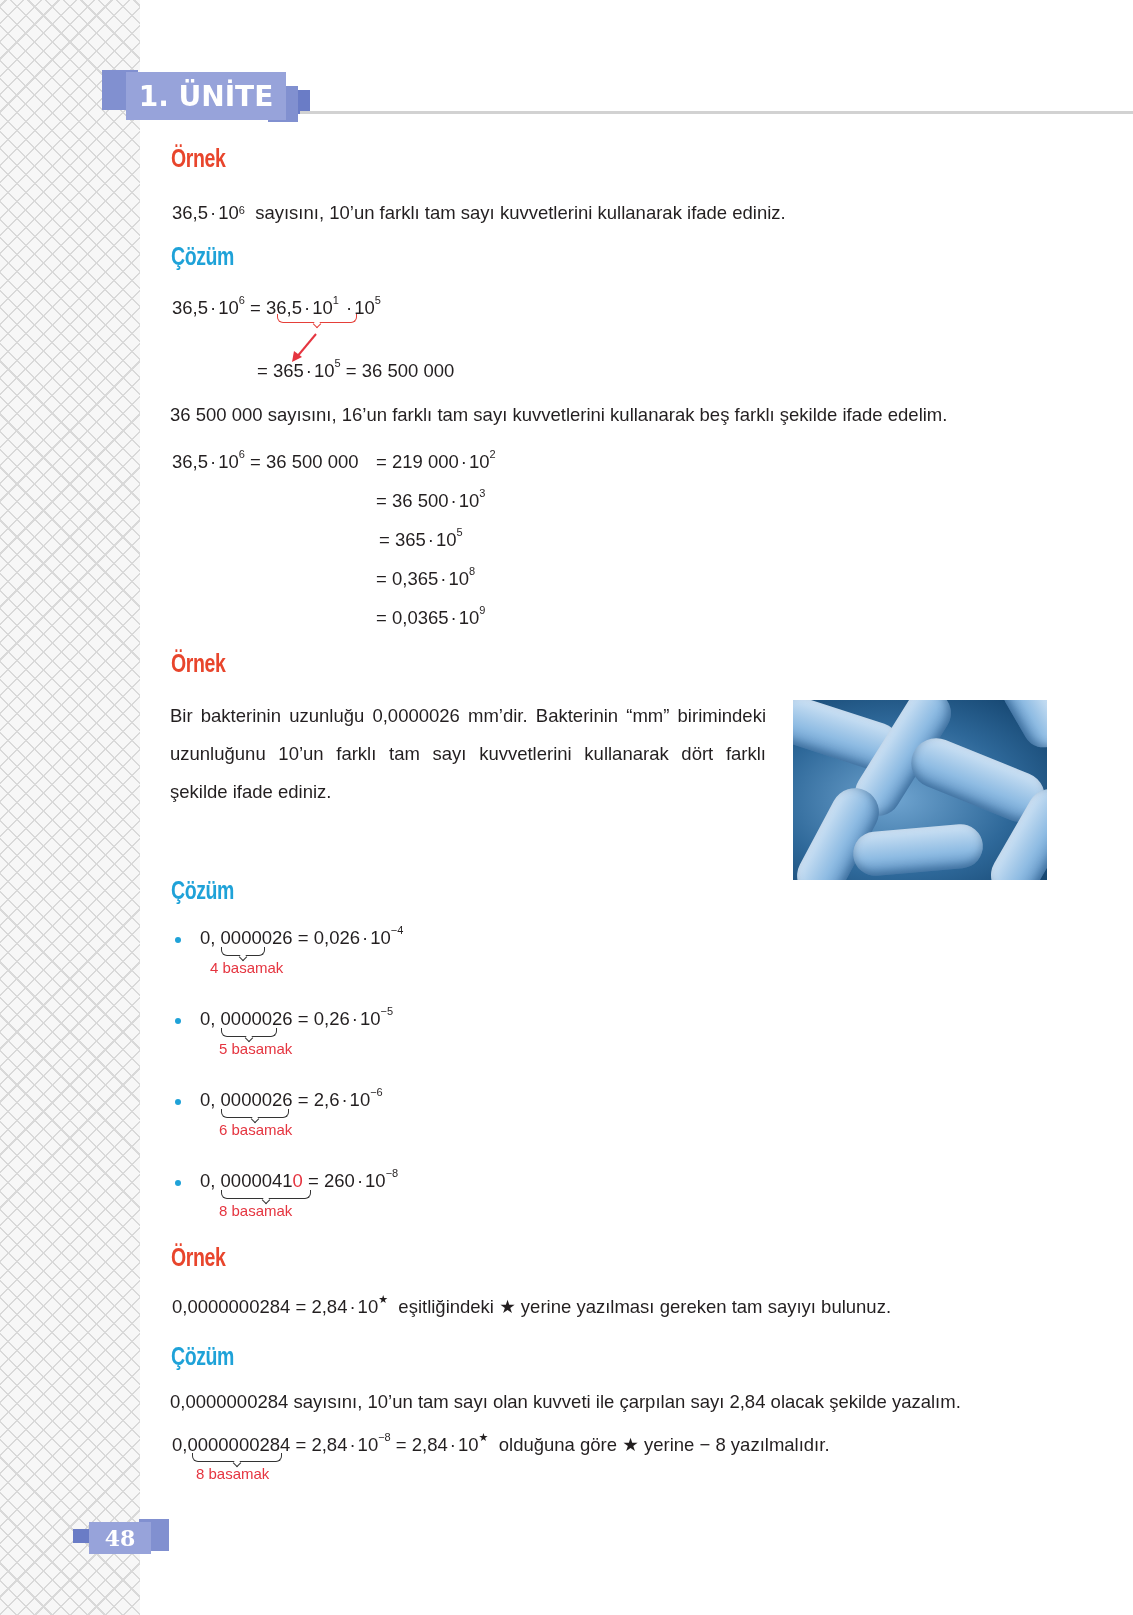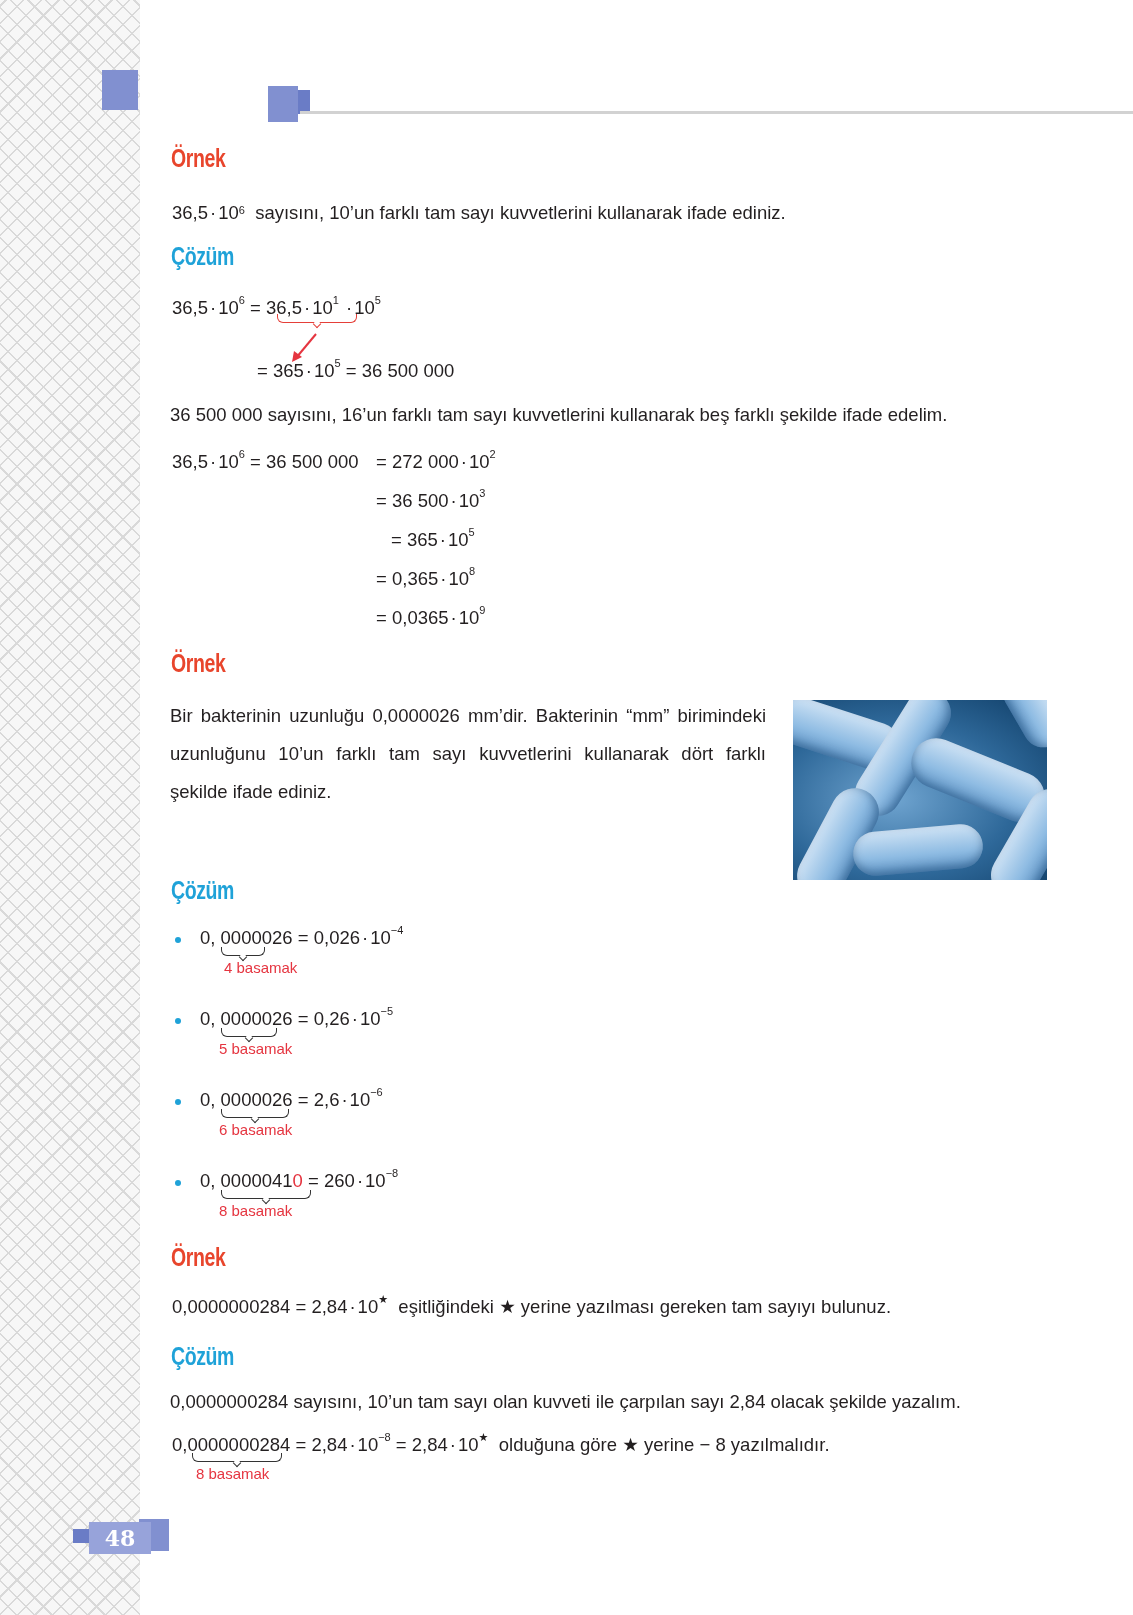--- a/index.html
+++ b/index.html
@@ -51,20 +51,21 @@
 </style>
 </head>
 <body>
 
 <div class="pattern"></div>
 
 <div class="ribbon" style="left:100px;top:68px;width:215px;height:52px;">
   <div class="back" style="left:2px;top:2px;width:36px;height:40px;"></div>
   <div class="tail" style="left:190px;top:22px;width:20px;height:24px;"></div>
   <div class="back" style="left:168px;top:18px;width:30px;height:36px;"></div>
+  <div class="front" style="left:26px;top:4px;width:160px;height:48px;font-size:28px;font-family:'DejaVu Sans',sans-serif;">1. ÜNİTE</div>
 </div>
 <div class="header-line"></div>
 
 <div class="ornek" style="top:144px;">Örnek</div>
 <div class="txt" style="left:172px;top:198px;">
   <span>36,5</span><span class="cdot">·</span>10<sup>6</sup>
   &nbsp;<span>sayısını, 10’un farklı tam sayı kuvvetlerini kullanarak ifade ediniz.</span>
 </div>
 
 <div class="cozum" style="top:242px;">Çözüm</div>
@@ -81,23 +82,23 @@
 </svg>
 <div class="math" style="left:257px;top:360px;">
   = <span>365</span><span class="cdot">·</span>10<sup>5</sup> = <span>36 500 000</span>
 </div>
 
 <div class="txt" style="left:170px;top:400px;">36 500 000 sayısını, 16’un farklı tam sayı kuvvetlerini kullanarak beş farklı şekilde ifade edelim.</div>
 
 <div class="math" style="left:172px;top:451px;">
   <span>36,5</span><span class="cdot">·</span>10<sup>6</sup> = <span>36 500 000</span>
 </div>
-<div class="math" style="left:376px;top:451px;">= <span>272 000</span><span class="cdot">·</span>10<sup>2</sup></div>
+<div class="math" style="left:376px;top:451px;">= <span>219 000</span><span class="cdot">·</span>10<sup>2</sup></div>
 <div class="math" style="left:376px;top:490px;">= <span>36 500</span><span class="cdot">·</span>10<sup>3</sup></div>
-<div class="math" style="left:391px;top:529px;">= <span>365</span><span class="cdot">·</span>10<sup>5</sup></div>
+<div class="math" style="left:379px;top:529px;">= <span>365</span><span class="cdot">·</span>10<sup>5</sup></div>
 <div class="math" style="left:376px;top:568px;">= <span>0,365</span><span class="cdot">·</span>10<sup>8</sup></div>
 <div class="math" style="left:376px;top:607px;">= <span>0,0365</span><span class="cdot">·</span>10<sup>9</sup></div>
 
 <div class="ornek" style="top:649px;">Örnek</div>
 <div class="para" style="left:170px;top:697px;width:596px;">Bir bakterinin uzunluğu 0,0000026 mm’dir. Bakterinin “mm” birimindeki uzunluğunu 10’un farklı tam sayı kuvvetlerini kullanarak dört farklı şekilde ifade ediniz.</div>
 
 <div class="photo">
   <div class="bac" style="left:-20px;top:10px;width:130px;height:48px;transform:rotate(18deg);"></div>
   <div class="bac" style="left:40px;top:30px;width:140px;height:46px;transform:rotate(-58deg);"></div>
   <div class="bac" style="left:115px;top:55px;width:140px;height:50px;transform:rotate(22deg);"></div>
@@ -107,21 +108,21 @@
   <div class="bac" style="left:200px;top:-10px;width:80px;height:40px;transform:rotate(60deg);"></div>
 </div>
 
 <div class="cozum" style="top:876px;">Çözüm</div>
 
 <div class="bullet" style="left:175px;top:937px;"></div>
 <div class="math" style="left:200px;top:927px;">
   <span>0,</span> <span>0000</span><span>026</span> = <span>0,026</span><span class="cdot">·</span>10<sup>−4</sup>
 </div>
 <div class="brace" style="left:221px;top:947px;width:42px;"></div>
-<div class="red-lbl" style="left:224px;top:959px;">4 basamak</div>
+<div class="red-lbl" style="left:210px;top:959px;">4 basamak</div>
 
 <div class="bullet" style="left:175px;top:1018px;"></div>
 <div class="math" style="left:200px;top:1008px;">
   <span>0,</span> <span>00000</span><span>26</span> = <span>0,26</span><span class="cdot">·</span>10<sup>−5</sup>
 </div>
 <div class="brace" style="left:221px;top:1028px;width:54px;"></div>
 <div class="red-lbl" style="left:219px;top:1040px;">5 basamak</div>
 
 <div class="bullet" style="left:175px;top:1099px;"></div>
 <div class="math" style="left:200px;top:1089px;">

